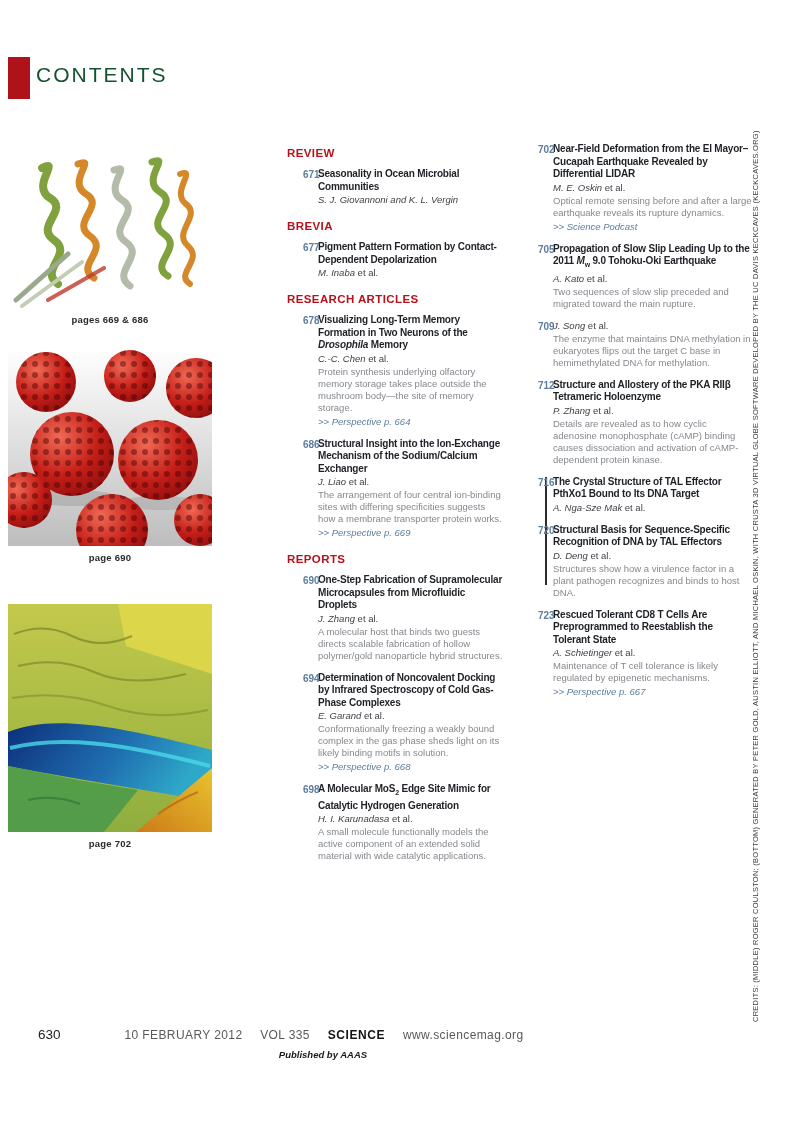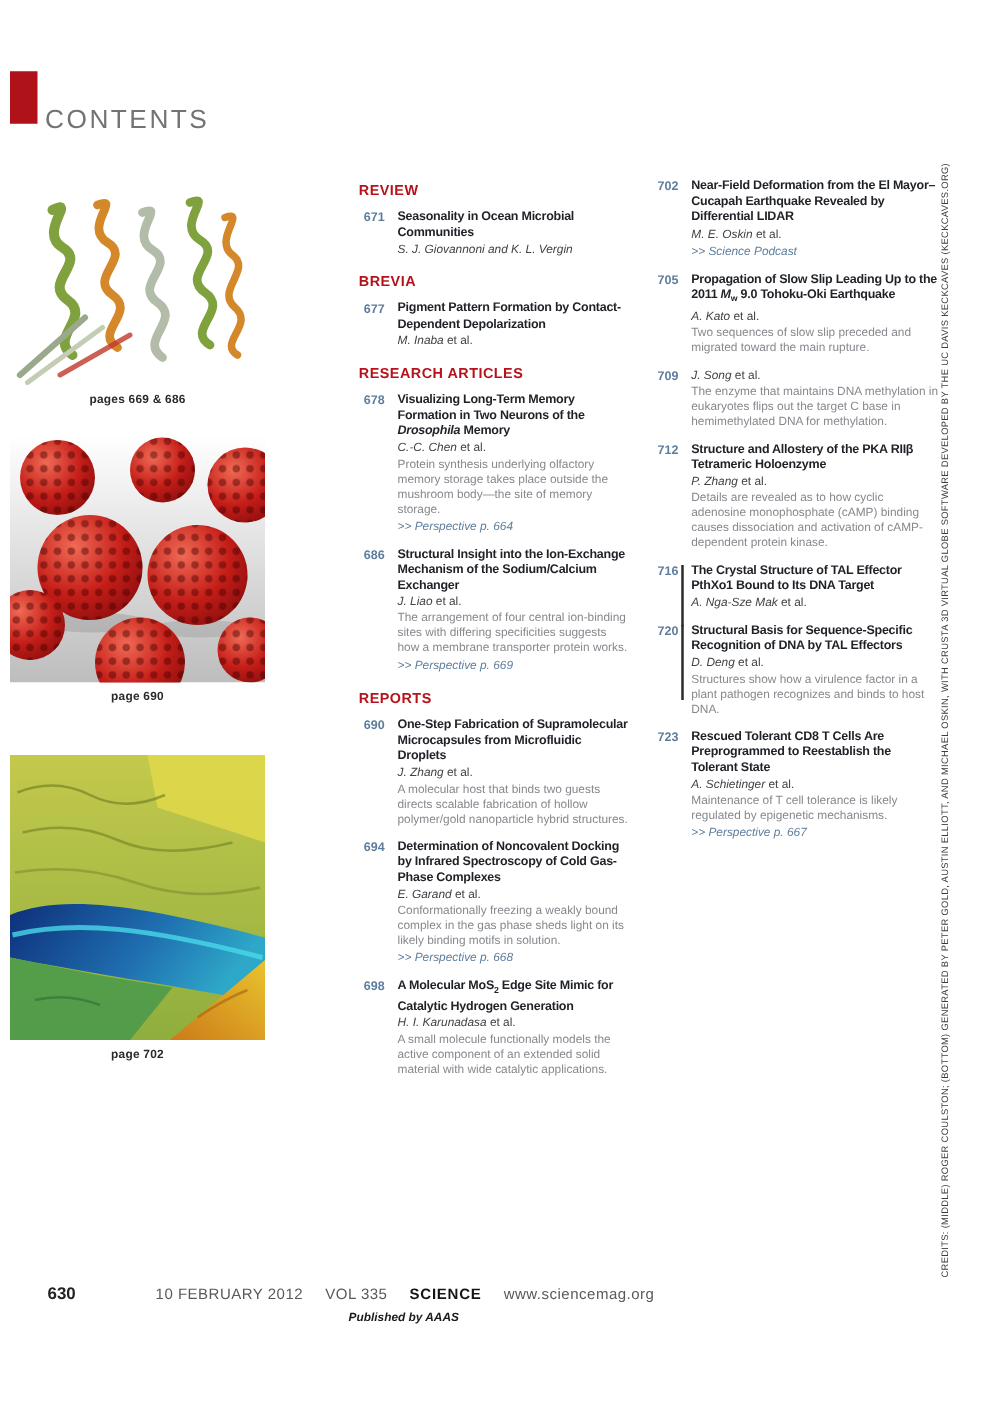--- a/index.html
+++ b/index.html
@@ -5,22 +5,22 @@
   * { margin:0; padding:0; box-sizing:border-box; }
   html,body { width:794px; height:1123px; }
   body {
     position:relative; background:#ffffff; overflow:hidden;
     font-family:"Liberation Sans", sans-serif; color:#1e2126;
   }
 
   
   .red-block { position:absolute; left:8px; top:57px; width:22px; height:42px; background:#b01219; }
   .contents-title {
-    position:absolute; left:36px; top:84px; font-size:21px; font-weight:normal;
-    color:#737373; letter-spacing:2px;
+    position:absolute; left:36px; top:63px; font-size:21px; font-weight:normal;
+    color:#14532d; letter-spacing:2px;
   }
 
   
   .fig { position:absolute; left:8px; width:204px; }
   .fig svg { display:block; width:204px; }
   .fig-caption {
     margin-top:6px; text-align:center; font-size:9.5px; font-weight:bold; color:#2a2a2a;
     letter-spacing:0.2px;
   }
 
@@ -30,37 +30,37 @@
   #col-right { left:522px; width:230px; }
 
   .sec-heading {
     color:#b6121b; font-size:11.5px; font-weight:bold; letter-spacing:0.4px;
     margin:14px 0 9px 0;
   }
   .toc-col .sec-heading:first-child { margin-top:4px; }
 
   .entry { position:relative; padding-left:31px; margin-bottom:10px; }
   .page-num {
-    position:absolute; left:4px; top:1px; font-size:10px; font-weight:bold; color:#5d7d9c;
+    position:absolute; left:16px; top:1px; font-size:10px; font-weight:bold; color:#5d7d9c;
   }
   .title {
     font-size:10px; font-weight:bold; color:#1e2126; line-height:12.5px; letter-spacing:-0.2px;
   }
   .title sub { font-size:7px; }
   .authors { font-size:9.5px; color:#3f4246; line-height:12px; margin-top:1px; }
   .summary { font-size:9.5px; color:#85888d; line-height:12px; margin-top:1px; }
   .link { font-size:9.5px; font-style:italic; color:#5d7d9c; line-height:12px; margin-top:2px; }
 
   .grouped::before {
     content:""; position:absolute; left:23px; top:1px; bottom:-12px; width:1.5px; background:#2b2b2b;
   }
   .grouped.g-end::before { bottom:14px; }
 
   
-  .folio { position:absolute; left:38px; top:1027px; font-size:13.5px; font-weight:bold; color:#222; }
+  .folio { position:absolute; left:38px; top:1027px; font-size:13.5px; font-weight:normal; color:#222; }
   .footer-line { position:absolute; left:0; top:1028px; width:648px; text-align:center; font-size:12px; color:#58595b; letter-spacing:0.4px; }
   .footer-line .sep { display:inline-block; width:14px; }
   .footer-brand { font-weight:bold; color:#141414; letter-spacing:0.6px; }
   .published { position:absolute; left:0; top:1049px; width:646px; text-align:center; font-size:9.5px; font-style:italic; font-weight:bold; color:#1a1a1a; }
 
   
   .credits {
     position:absolute; left:751px; top:262px; height:760px;
     writing-mode:vertical-rl; transform:rotate(180deg);
     font-size:7.5px; color:#3c3c3c; letter-spacing:0.25px; white-space:nowrap;
@@ -207,20 +207,21 @@
       <div class="title"><span>A Molecular MoS</span><sub>2</sub><span> Edge Site Mimic for Catalytic Hydrogen Generation</span></div>
       <div class="authors"><span style="font-style: italic;">H. I. Karunadasa</span><span> et al.</span></div>
       <div class="summary">A small molecule functionally models the active component of an extended solid material with wide catalytic applications.</div>
     </div>
   </div>
 <div class="toc-col" id="col-right">
     <div class="entry">
       <span class="page-num">702</span>
       <div class="title"><span>Near-Field Deformation from the El Mayor–Cucapah Earthquake Revealed by Differential LIDAR</span></div>
       <div class="authors"><span style="font-style: italic;">M. E. Oskin</span><span> et al.</span></div>
+      <div class="summary">Optical remote sensing before and after a large earthquake reveals its rupture dynamics.</div>
       <div class="link">&gt;&gt; Science Podcast</div>
     </div>
     <div class="entry">
       <span class="page-num">705</span>
       <div class="title"><span>Propagation of Slow Slip Leading Up to the 2011 </span><span style="font-style: italic;">M</span><sub>w</sub><span> 9.0 Tohoku-Oki Earthquake</span></div>
       <div class="authors"><span style="font-style: italic;">A. Kato</span><span> et al.</span></div>
       <div class="summary">Two sequences of slow slip preceded and migrated toward the main rupture.</div>
     </div>
     <div class="entry">
       <span class="page-num">709</span>

